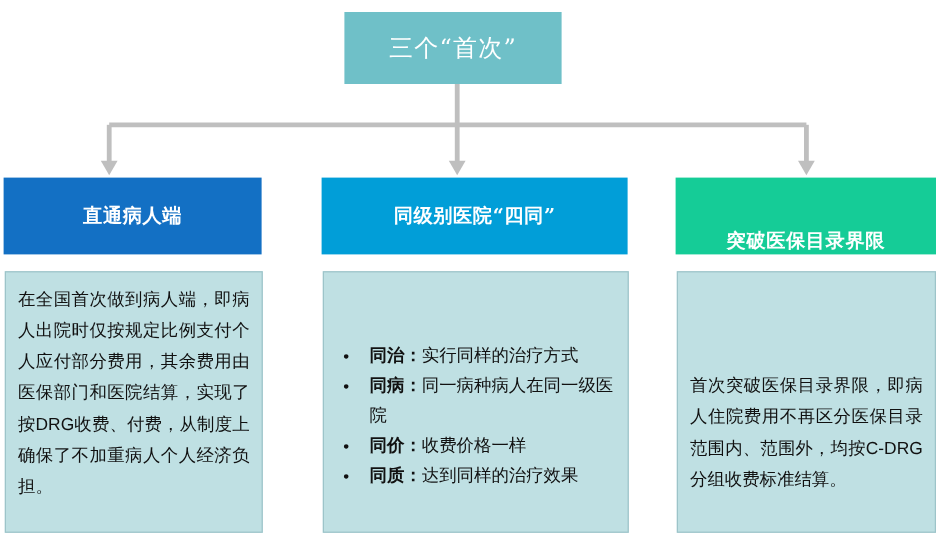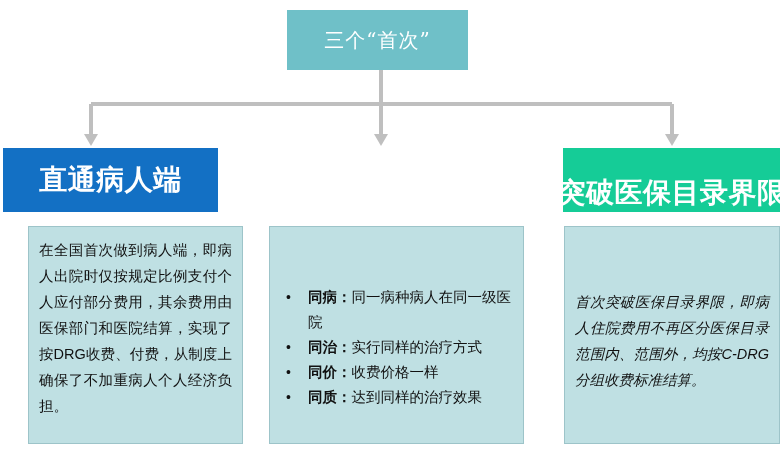--- a/index.html
+++ b/index.html
@@ -58,53 +58,53 @@
     top: 148px;
     height: 64px;
     display: flex;
     align-items: center;
     justify-content: center;
   }
   .head-box .head-label {
     color: #ffffff;
     font-family: "DejaVu Serif", "Liberation Serif", serif;
     font-weight: bold;
-    font-size: 28px;
+    font-size: 16px;
     white-space: nowrap;
     letter-spacing: 0.5px;
   }
   .head-1 { left: 3px;   width: 215px; background: #1370c4; }
   .head-2 { left: 268px; width: 255px; background: #019ed8; }
   .head-3 { left: 563px; width: 217px; background: #15cc97; align-items: flex-end; }
 
   
   .body-box {
     position: absolute;
     top: 226px;
     height: 218px;
     background: #bfe0e3;
     border: 1px solid #9dc4c9;
     box-sizing: border-box;
     overflow: hidden;
   }
-  .body-1 { left: 4px;   width: 215px; margin-left: 24px; }
+  .body-1 { left: 4px;   width: 215px; }
   .body-2 { left: 269px; width: 255px; }
   .body-3 { left: 564px; width: 216px; }
 
   .body-para {
     margin: 0;
     padding: 12px 10px 0 10px;
     font-size: 14.5px;
     line-height: 26px;
     color: #111111;
     text-align: justify;
     text-justify: inter-ideograph;
   }
   .body-1 .body-para { padding-top: 10px; }
-  .body-3 .body-para { padding-top: 62px; font-style: italic; }
+  .body-3 .body-para { padding-top: 82px; }
 
   
   .bullet-list {
     list-style: none;
     margin: 0;
     padding: 58px 6px 0 14px;
   }
   .bullet-list li {
     position: relative;
     padding-left: 24px;
@@ -148,27 +148,30 @@
     <polygon points="665,134 679,134 672,146" fill="#bfbfbf"></polygon>
   </svg>
 
   <div class="head-box head-1">
     <span class="head-label">直通病人端</span>
   </div>
   <div class="body-box body-1">
     <p class="body-para">在全国首次做到病人端，即病人出院时仅按规定比例支付个人应付部分费用，其余费用由医保部门和医院结算，实现了按DRG收费、付费，从制度上确保了不加重病人个人经济负担。</p>
   </div>
 
+  <div class="head-box head-2">
+    <span class="head-label">同级别医院“四同”</span>
+  </div>
   <div class="body-box body-2">
     <ul class="bullet-list">
       <li>
-        <span class="term">同病：</span><span>同一病种病人在同一级医院</span>
+        <span class="term">同治：</span><span>实行同样的治疗方式</span>
       </li>
       <li>
-        <span class="term">同治：</span><span>实行同样的治疗方式</span>
+        <span class="term">同病：</span><span>同一病种病人在同一级医院</span>
       </li>
       <li>
         <span class="term">同价：</span><span>收费价格一样</span>
       </li>
       <li>
         <span class="term">同质：</span><span>达到同样的治疗效果</span>
       </li>
     </ul>
   </div>
 

